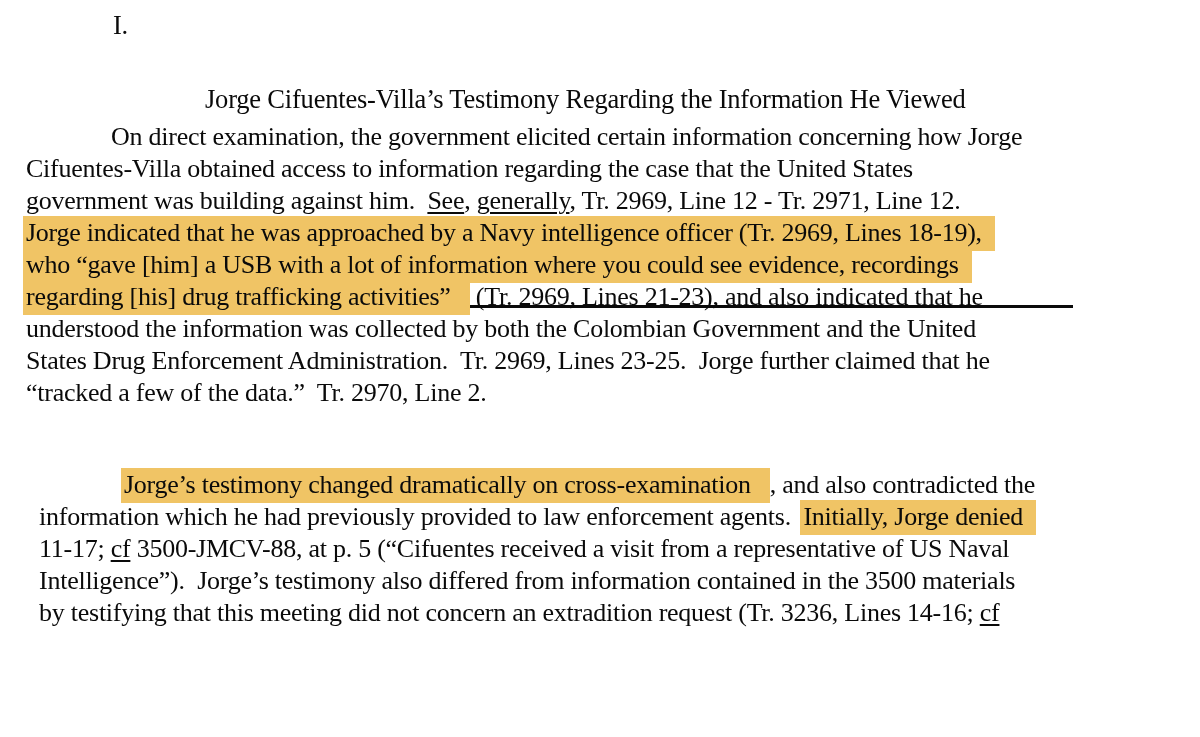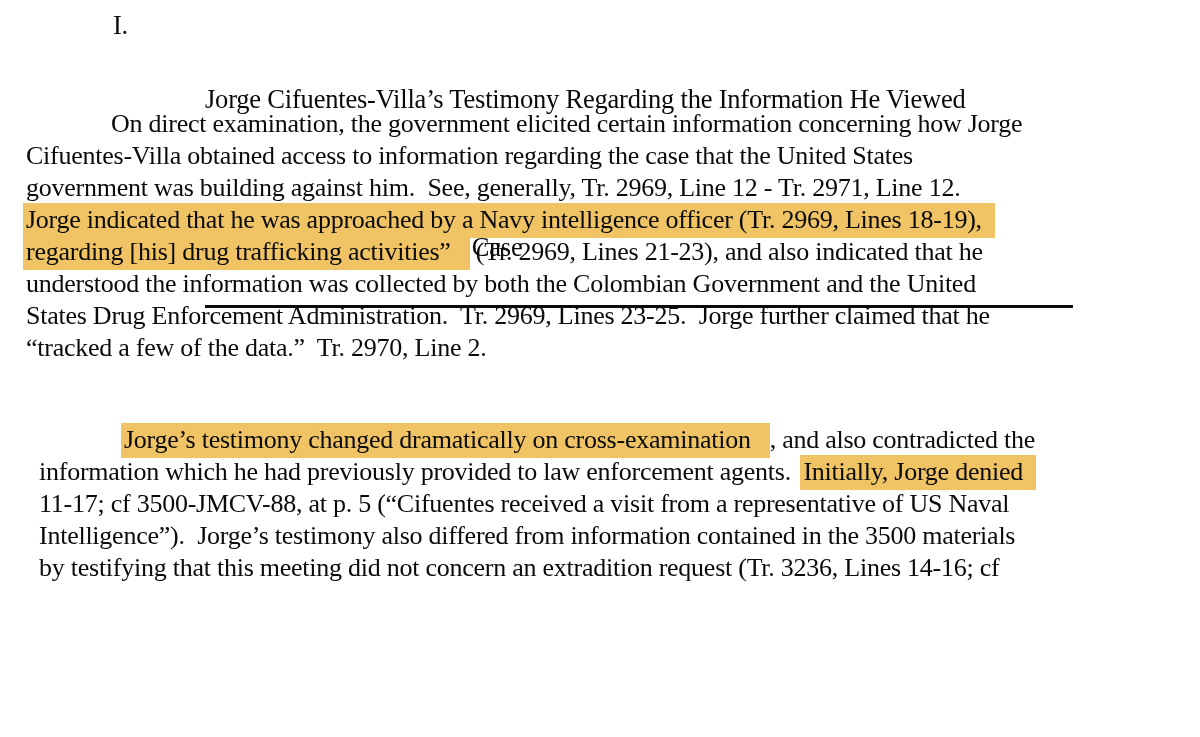--- a/index.html
+++ b/index.html
@@ -33,41 +33,42 @@
   }
   .h-text { }
   .h-line2-wrap {
     width: 868px;                 
     border-bottom: 3px solid #0a0a0a;
     padding-bottom: 2px;
   }
   
   .doc-body {
     position: absolute;
-    top: 108px;
+    top: 121px;
     left: 26px;
     width: 1164px;
     font-size: 26px;
     line-height: 32px;
     letter-spacing: -0.25px;
   }
   .para { }
   .para + .para { margin-top: 60px; margin-left: 13px; }
   .line {
     height: 32px;
     white-space: pre;   
   }
   .line.indent { text-indent: 85px; }
   .hl {
     background: var(--hl, #f0c465);
     padding: 2px 19px 4px 3px;
     margin-left: -3px;
   }
   .hl.pad-end { padding-right: 13px; }
   .ul {
+    text-decoration: underline;
     text-decoration-thickness: 2px;
     text-underline-offset: 3px;
   }
 </style>
 </head>
 <body>
 
 <div class="page">
 
   <div class="heading">
@@ -79,20 +80,21 @@
       </div>
     </div>
   </div>
 
   <div class="doc-body">
       <div class="para">
         <div class="line indent"><span>On direct examination, the government elicited certain information concerning how Jorge</span></div>
         <div class="line"><span>Cifuentes-Villa obtained access to information regarding the case that the United States</span></div>
         <div class="line"><span>government was building against him.  </span><span class="ul">See</span><span>, </span><span class="ul">generally</span><span>, Tr. 2969, Line 12 - Tr. 2971, Line 12.</span></div>
         <div class="line"><span class="hl pad-end">Jorge indicated that he was approached by a Navy intelligence officer (Tr. 2969, Lines 18-19),</span></div>
+        <div class="line"><span class="hl pad-end">who “gave [him] a USB with a lot of information where you could see evidence, recordings</span></div>
         <div class="line"><span class="hl">regarding [his] drug trafficking activities”</span><span> (Tr. 2969, Lines 21-23), and also indicated that he</span></div>
         <div class="line"><span>understood the information was collected by both the Colombian Government and the United</span></div>
         <div class="line"><span>States Drug Enforcement Administration.  Tr. 2969, Lines 23-25.  Jorge further claimed that he</span></div>
         <div class="line"><span>“tracked a few of the data.”  Tr. 2970, Line 2.</span></div>
       </div>
       <div class="para">
         <div class="line indent"><span class="hl">Jorge’s testimony changed dramatically on cross-examination</span><span>, and also contradicted the</span></div>
         <div class="line"><span>information which he had previously provided to law enforcement agents.  </span><span class="hl pad-end">Initially, Jorge denied</span></div>
         <div class="line"><span>11-17; </span><span class="ul">cf</span><span> 3500-JMCV-88, at p. 5 (“Cifuentes received a visit from a representative of US Naval</span></div>
         <div class="line"><span>Intelligence”).  Jorge’s testimony also differed from information contained in the 3500 materials</span></div>

